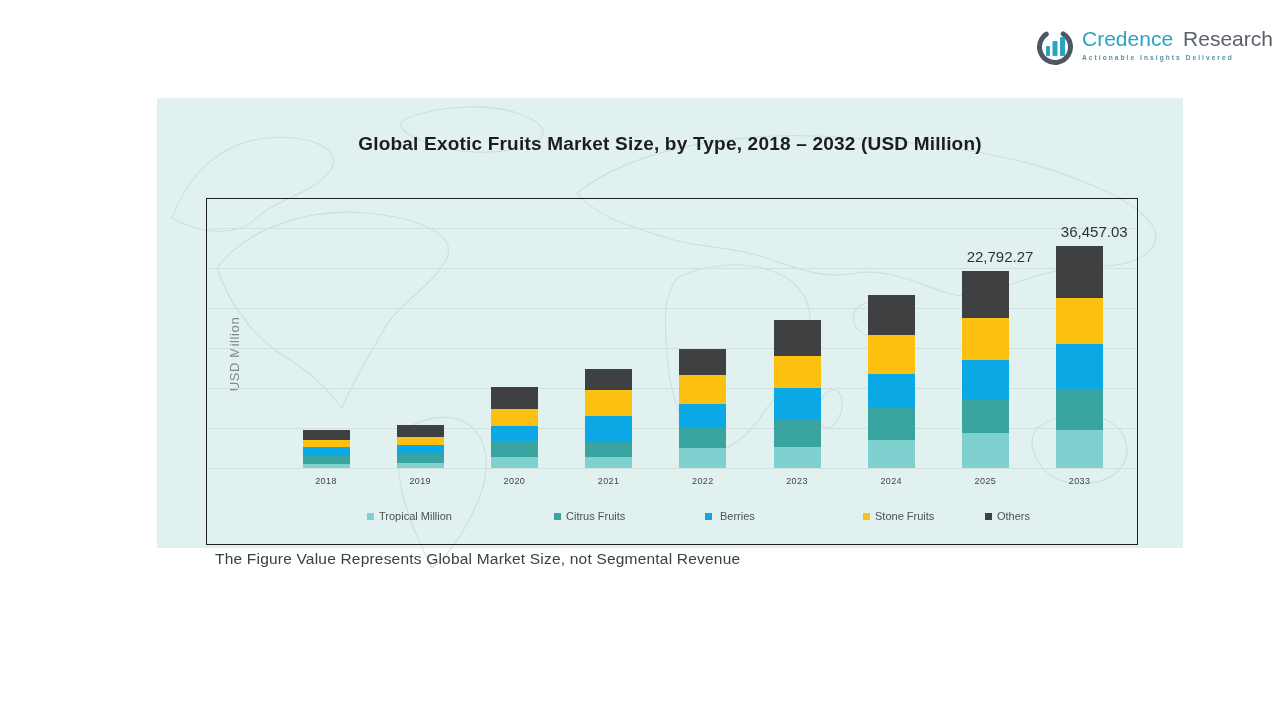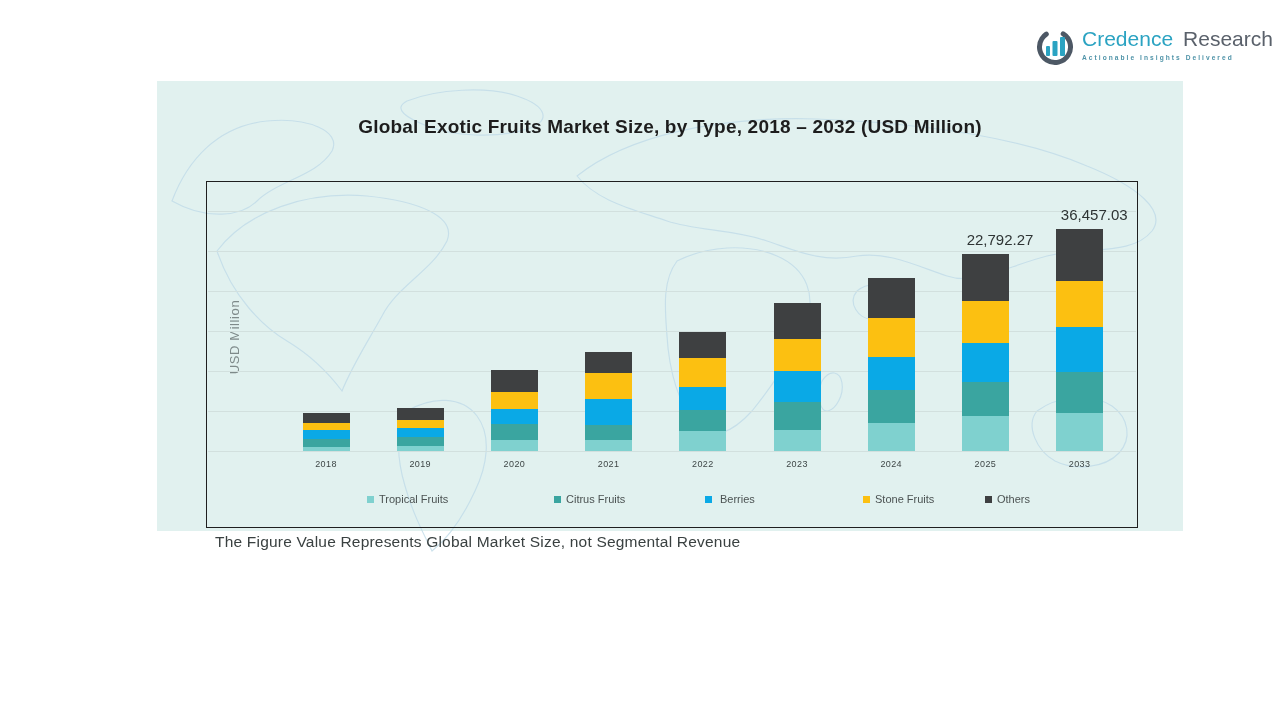--- a/index.html
+++ b/index.html
@@ -9,21 +9,21 @@
   
   .logo{position:absolute;left:1036px;top:27px;display:flex;align-items:flex-start;gap:8px;}
   .logo-text{display:flex;flex-direction:column;}
   .logo-name{font-size:21px;line-height:24px;white-space:nowrap;}
   .brand-primary{color:#2ba3c2;}
   .brand-secondary{color:#5a616b;margin-left:10px;}
   .logo-tagline{font-size:6.6px;font-weight:bold;letter-spacing:2.05px;color:#4f93a8;
                 margin-top:3px;white-space:nowrap;}
 
   
-  .panel{position:absolute;left:157px;top:81px;width:1026px;height:450px;background:#e1f1ef;}
+  .panel{position:absolute;left:157px;top:98px;width:1026px;height:450px;background:#e1f1ef;}
   .map-svg{position:absolute;left:0;top:0;}
   .chart-title{position:absolute;left:0;right:0;top:35px;text-align:center;
                font-size:19px;font-weight:bold;color:#1d1d1d;letter-spacing:.2px;}
 
   
   .plot-box{position:absolute;left:49px;top:100px;width:932px;height:347px;
             border:1px solid #1f1f1f;box-sizing:border-box;}
   .gridline{position:absolute;left:1px;right:1px;height:1px;background:#d2e0de;}
   .ylabel{position:absolute;left:27px;top:155px;transform:translate(-50%,-50%) rotate(-90deg);
           font-size:13px;color:#7e8a8a;letter-spacing:.6px;white-space:nowrap;}
@@ -153,21 +153,21 @@
           <div class="bar-seg" style="height: 46px; background: rgb(252, 192, 17);"></div>
           <div class="bar-seg" style="height: 45px; background: rgb(10, 169, 230);"></div>
           <div class="bar-seg" style="height: 41px; background: rgb(58, 165, 160);"></div>
           <div class="bar-seg" style="height: 38px; background: rgb(127, 209, 207);"></div>
         </div>
         <div class="year-label" style="left: 842.6px;">2033</div>
         <div class="bar-label" style="left: 730.4px; top: 49px;">22,792.27</div>
         <div class="bar-label" style="left: 824.6px; top: 24px;">36,457.03</div>
         <div class="legend-item" style="left: 160px;">
           <span class="legend-swatch" style="background: rgb(127, 209, 207);"></span>
-          <span>Tropical Fruits</span>
+          <span>Tropical Million</span>
         </div>
         <div class="legend-item" style="left: 338px; padding-left: 9px;">
           <span class="legend-swatch" style="background: rgb(58, 165, 160);"></span>
           <span>Citrus Fruits</span>
         </div>
         <div class="legend-item" style="left: 498px; gap: 8px;">
           <span class="legend-swatch" style="background: rgb(10, 169, 230);"></span>
           <span>Berries</span>
         </div>
         <div class="legend-item" style="left: 656px;">

